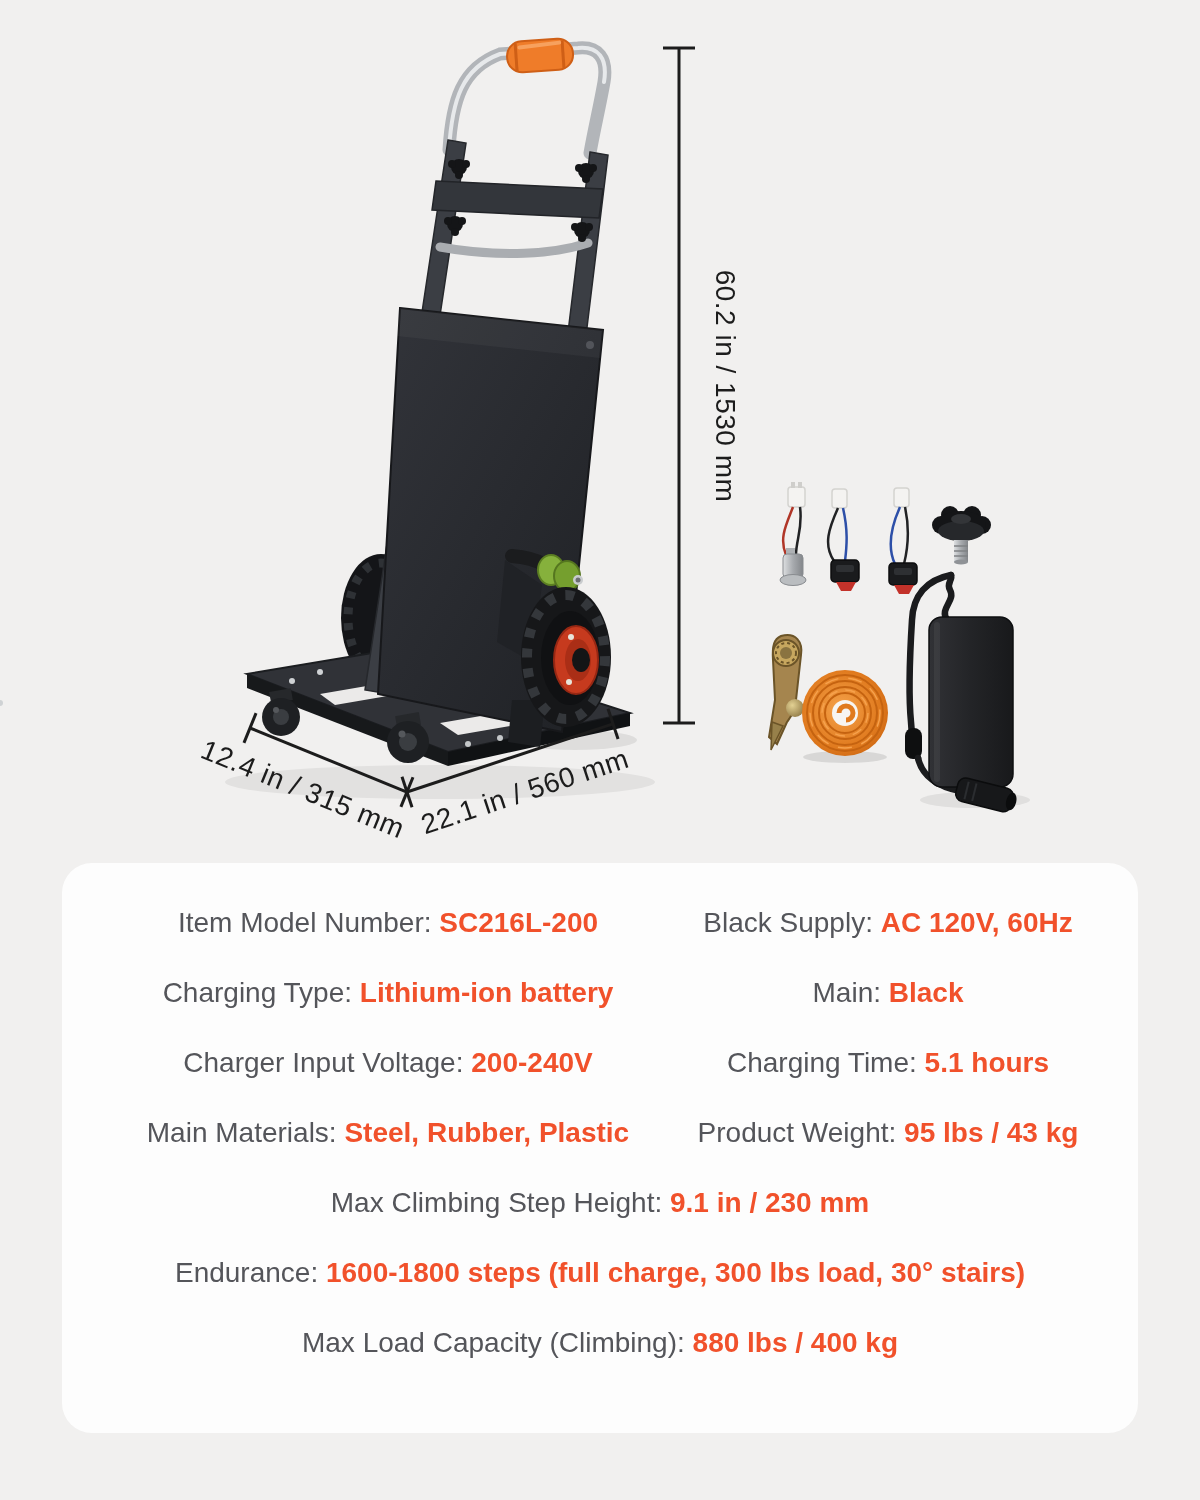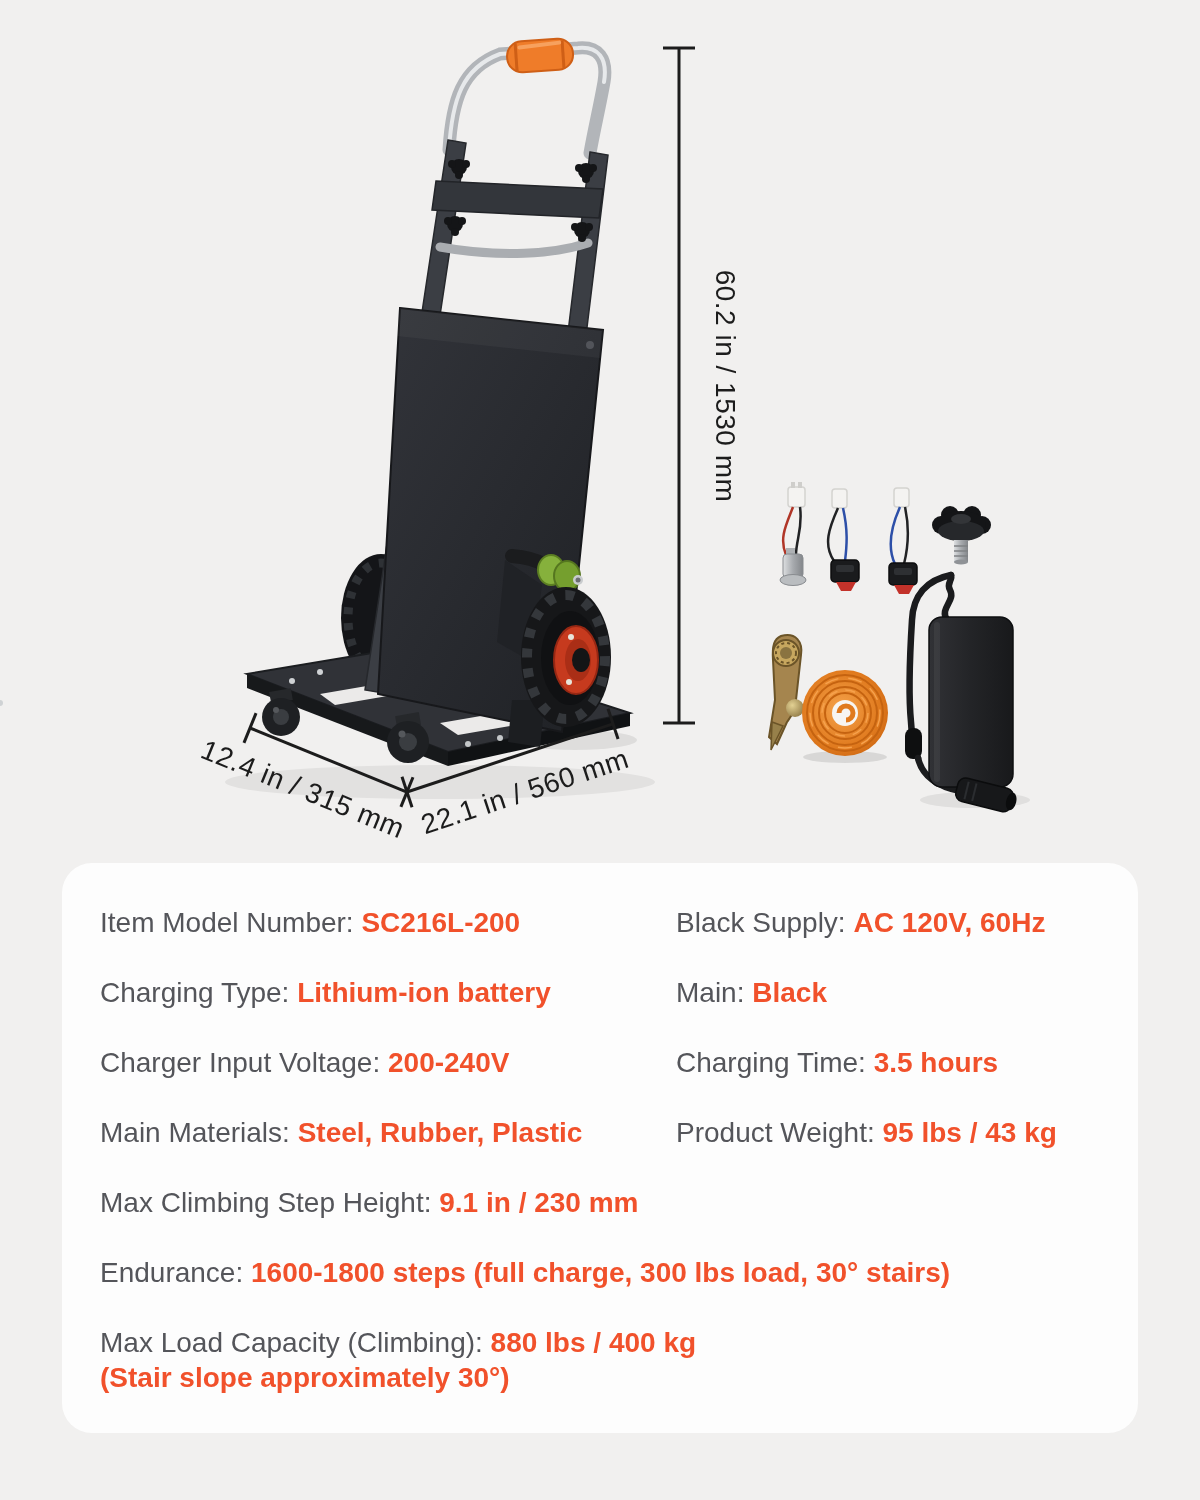--- a/index.html
+++ b/index.html
@@ -13,21 +13,21 @@
   .photo-area{position:absolute;left:0;top:0;width:1200px;height:860px;}
   .photo-area svg{display:block;}
   .dim-text{font-size:28px;fill:#1c1c1c;letter-spacing:0.5px;}
   .card{
     position:absolute;left:62px;top:863px;width:1076px;height:570px;
     background:#fdfdfd;border-radius:30px;
     box-sizing:border-box;padding:42px 38px 0 38px;
     font-size:28px;
   }
   .spec-grid{display:grid;grid-template-columns:576px 1fr;}
-  p.spec{margin:0 0 35px 0;line-height:35px;}
+  p.spec{margin:0 0 35px 0;line-height:35px;text-align:center;}
   .lbl{color:#54555a;}
   .val{color:#f1512b;font-weight:bold;}
   .val2{color:#f1512b;font-weight:bold;display:block;}
 </style>
 </head>
 <body>
 
 <div class="photo-area">
 <svg width="1200" height="860" viewBox="0 0 1200 860" xmlns="http://www.w3.org/2000/svg">
   <defs>
@@ -267,20 +267,20 @@
 </svg>
 </div>
 
 <div class="card">
   <div class="spec-grid">
     <p class="spec"><span class="lbl">Item Model Number: </span><span class="val">SC216L-200</span></p>
     <p class="spec"><span class="lbl">Black Supply: </span><span class="val">AC 120V, 60Hz</span></p>
     <p class="spec"><span class="lbl">Charging Type: </span><span class="val">Lithium-ion battery</span></p>
     <p class="spec"><span class="lbl">Main: </span><span class="val">Black</span></p>
     <p class="spec"><span class="lbl">Charger Input Voltage: </span><span class="val">200-240V</span></p>
-    <p class="spec"><span class="lbl">Charging Time: </span><span class="val">3.5 hours</span></p>
+    <p class="spec"><span class="lbl">Charging Time: </span><span class="val">5.1 hours</span></p>
     <p class="spec"><span class="lbl">Main Materials: </span><span class="val">Steel, Rubber, Plastic</span></p>
     <p class="spec"><span class="lbl">Product Weight: </span><span class="val">95 lbs / 43 kg</span></p>
   </div>
   <p class="spec"><span class="lbl">Max Climbing Step Height: </span><span class="val">9.1 in / 230 mm</span></p>
   <p class="spec"><span class="lbl">Endurance: </span><span class="val">1600-1800 steps (full charge, 300 lbs load, 30° stairs)</span></p>
-  <p class="spec"><span class="lbl">Max Load Capacity (Climbing): </span><span class="val">880 lbs / 400 kg</span><span class="val2">(Stair slope approximately 30°)</span></p>
+  <p class="spec"><span class="lbl">Max Load Capacity (Climbing): </span><span class="val">880 lbs / 400 kg</span></p>
 </div>
 
 </body></html>

